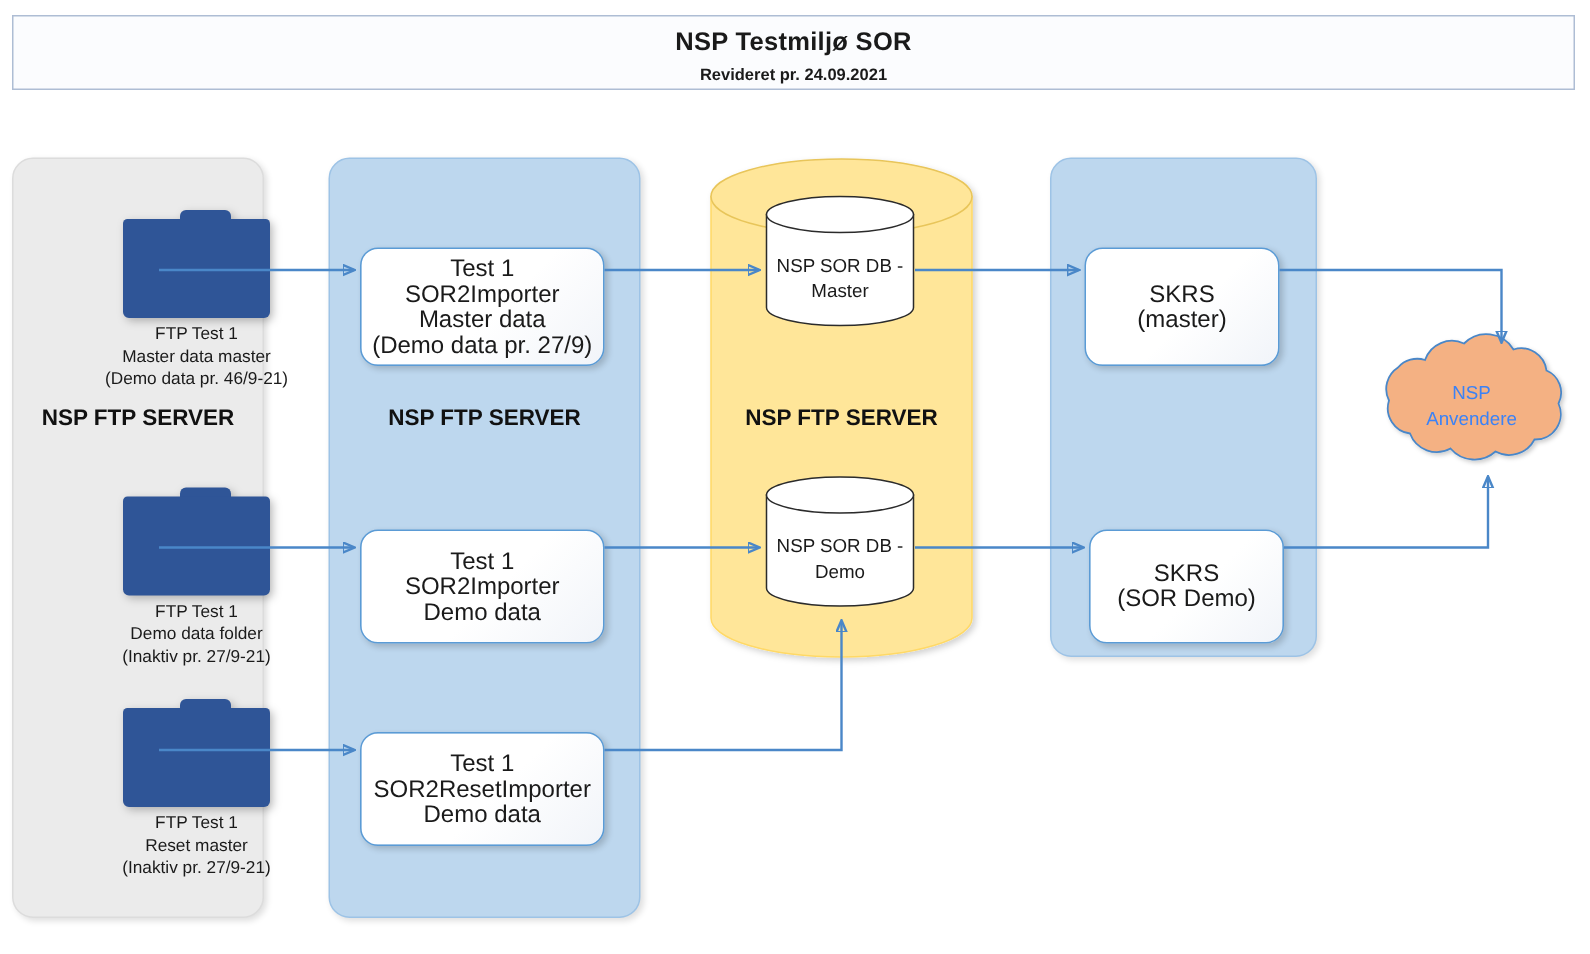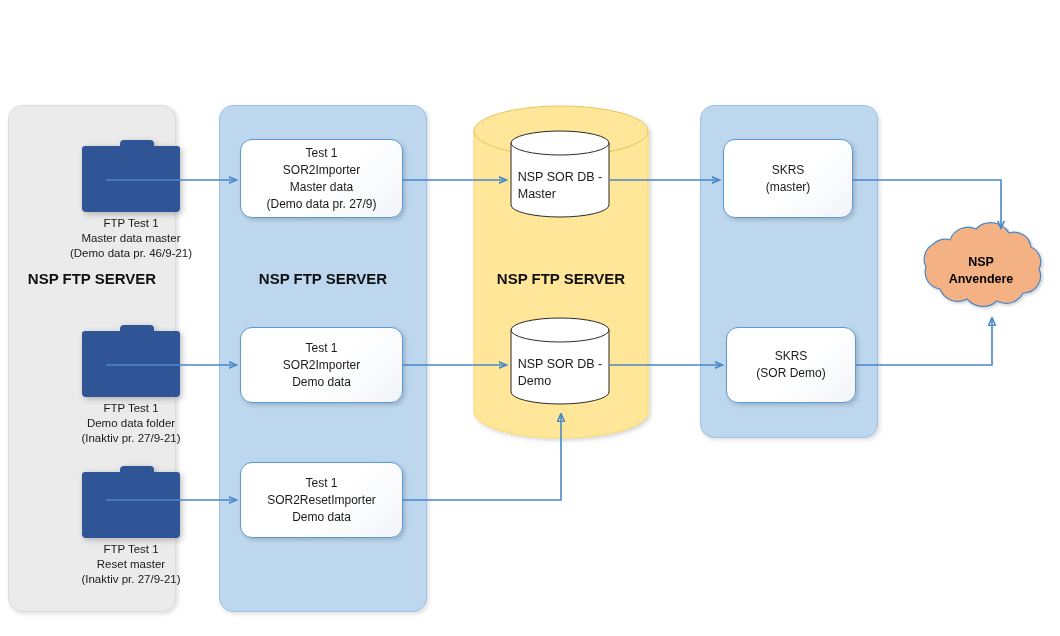--- a/index.html
+++ b/index.html
@@ -127,73 +127,78 @@
     position: absolute;
     box-sizing: border-box;
     border: 1px solid #5b9bd5;
     border-radius: 12px;
     background: linear-gradient(135deg, #ffffff 0%, #ffffff 55%, #f1f4f9 100%);
     box-shadow: 2px 2px 4px rgba(0,0,0,.18);
     display: flex;
     align-items: center;
     justify-content: center;
     text-align: center;
-    font-size: 12px;
+    font-size: 16px;
     line-height: 17px;
     color: #1a1a1a;
+    margin-top: 26px;
   }
 
   
   .dbcyl { position: absolute; }
   .dbcyl svg { display: block; overflow: visible; }
   .dbcyl .dblabel {
     position: absolute;
     left: 0; top: 0;
     width: 100%; height: 100%;
     display: flex;
     align-items: center;
     justify-content: center;
-    text-align: left;
+    text-align: center;
     font-size: 12.5px;
     line-height: 17px;
     color: #1a1a1a;
   }
 
   
   .cloud { position: absolute; left: 910px; top: 216px; width: 142px; height: 110px; }
   .cloud svg { display: block; overflow: visible; }
   .cloud-label {
     position: absolute;
     left: 0; top: 0;
     width: 100%; height: 100%;
     display: flex;
     flex-direction: column;
     align-items: center;
     justify-content: center;
     text-align: center;
     font-size: 12.5px;
-    font-weight: bold;
+    font-weight: normal;
     line-height: 17px;
-    color: #000000;
+    color: #3b82f6;
   }
 
   
   .connectors {
     position: absolute;
     left: 0; top: 0;
     width: 1060px; height: 636px;
     pointer-events: none;
   }
   .connectors path, .connectors line { stroke: #4a87c8; stroke-width: 1.6px; fill: none; }
 </style>
 </head>
 <body>
 
 <div class="canvas">
 
+  <div class="title-box">
+    <div class="title-main">NSP Testmiljø SOR</div>
+    <div class="title-sub">Revideret pr. 24.09.2021</div>
+  </div>
 
   <div class="lane lane-gray"></div>
   <div class="lane lane-blue1"></div>
 
   <div class="lane-cyl">
     <svg width="176" height="333" viewBox="0 0 176 333">
       <defs>
         <filter id="laneshadow" x="-20%" y="-20%" width="150%" height="150%">
           <feDropShadow dx="2" dy="2" stdDeviation="2" flood-color="#000" flood-opacity="0.18"></feDropShadow>
         </filter>

